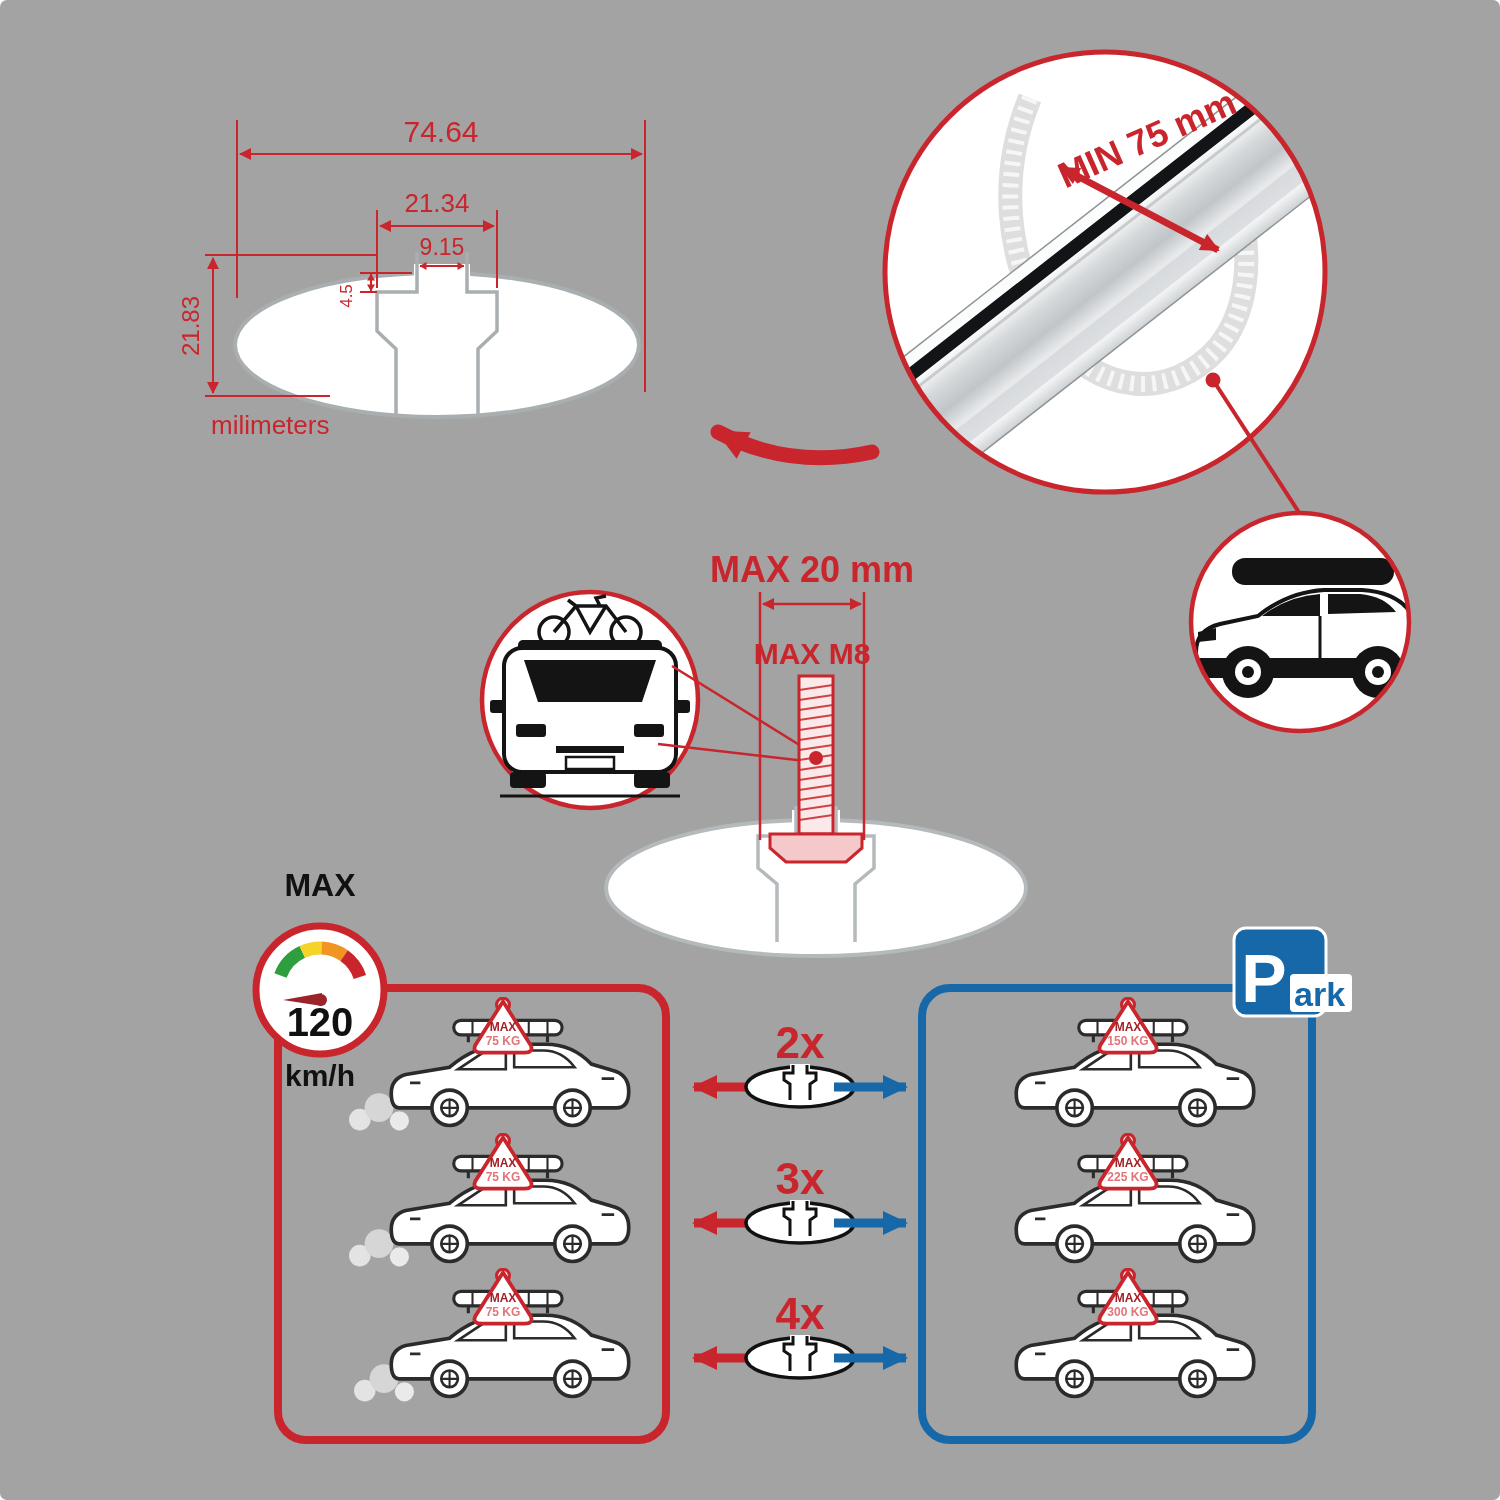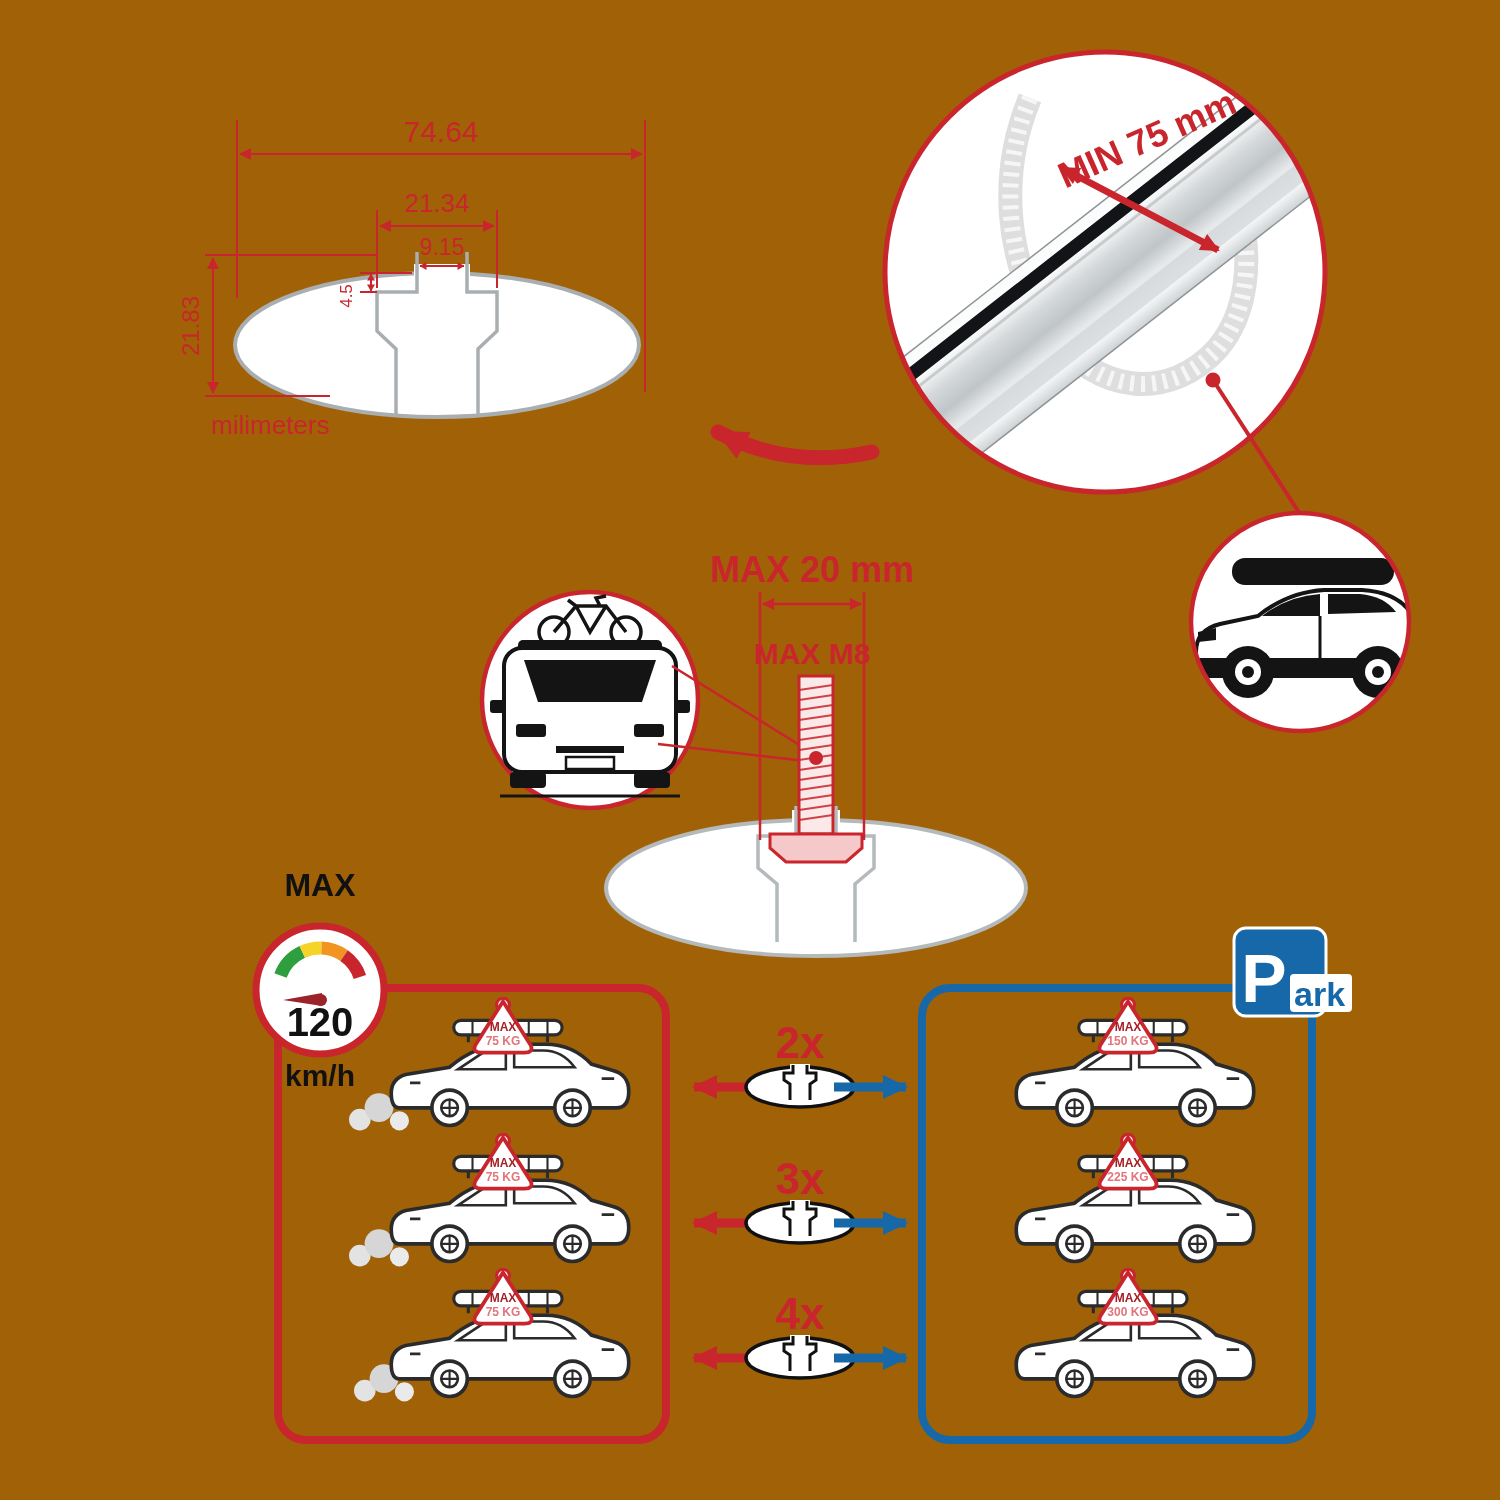--- a/index.html
+++ b/index.html
@@ -1,16 +1,16 @@
 <!DOCTYPE html>
 <html><head>
 <meta charset="utf-8">
 <style>
   html,body{margin:0;padding:0;background:#fff;}
-  .stage{position:relative;width:1500px;height:1500px;background:#a16207;overflow:hidden;}
+  .stage{position:relative;width:1500px;height:1500px;background:#a3a3a3;overflow:hidden;border-radius:7px;}
   svg{position:absolute;inset:0;font-family:"Liberation Sans",sans-serif;}
   text{font-family:"Liberation Sans",sans-serif;}
 </style>
 </head>
 <body>
 
 <div class="stage">
 <svg width="1500" height="1500" viewBox="0 0 1500 1500">
   <defs>
     <marker id="dim" markerUnits="userSpaceOnUse" markerWidth="14" markerHeight="14" refX="12" refY="7" orient="auto-start-reverse">

